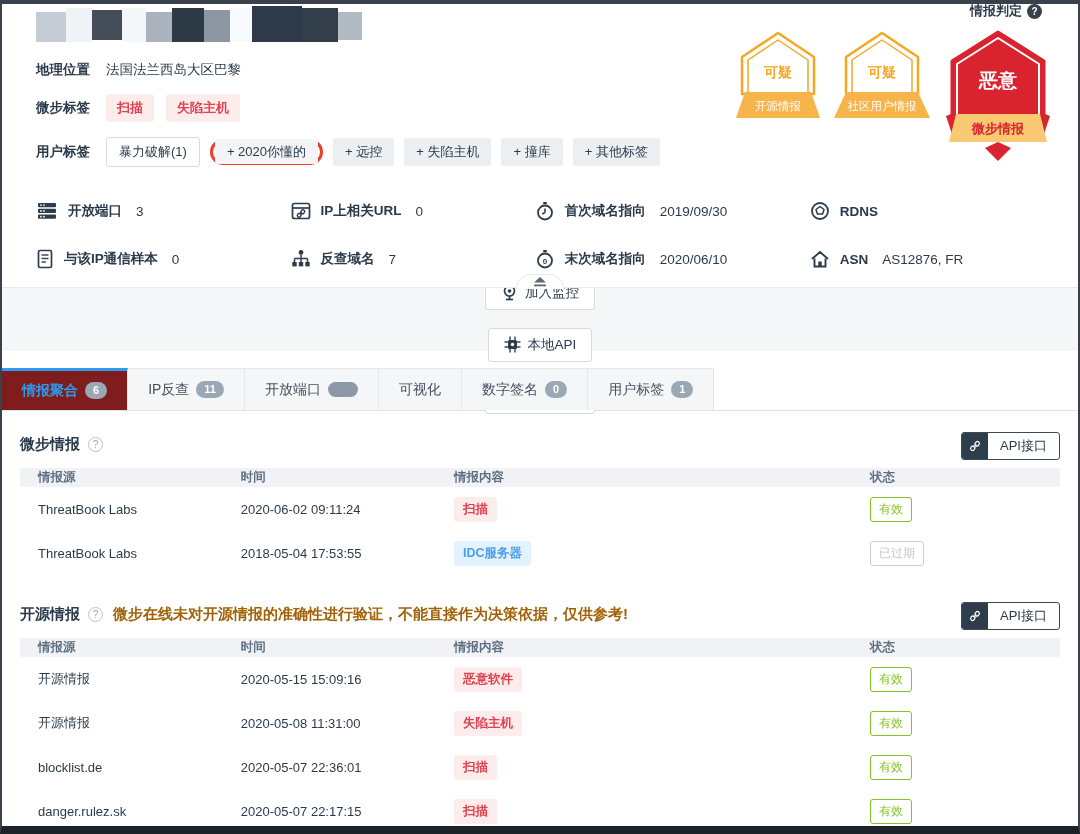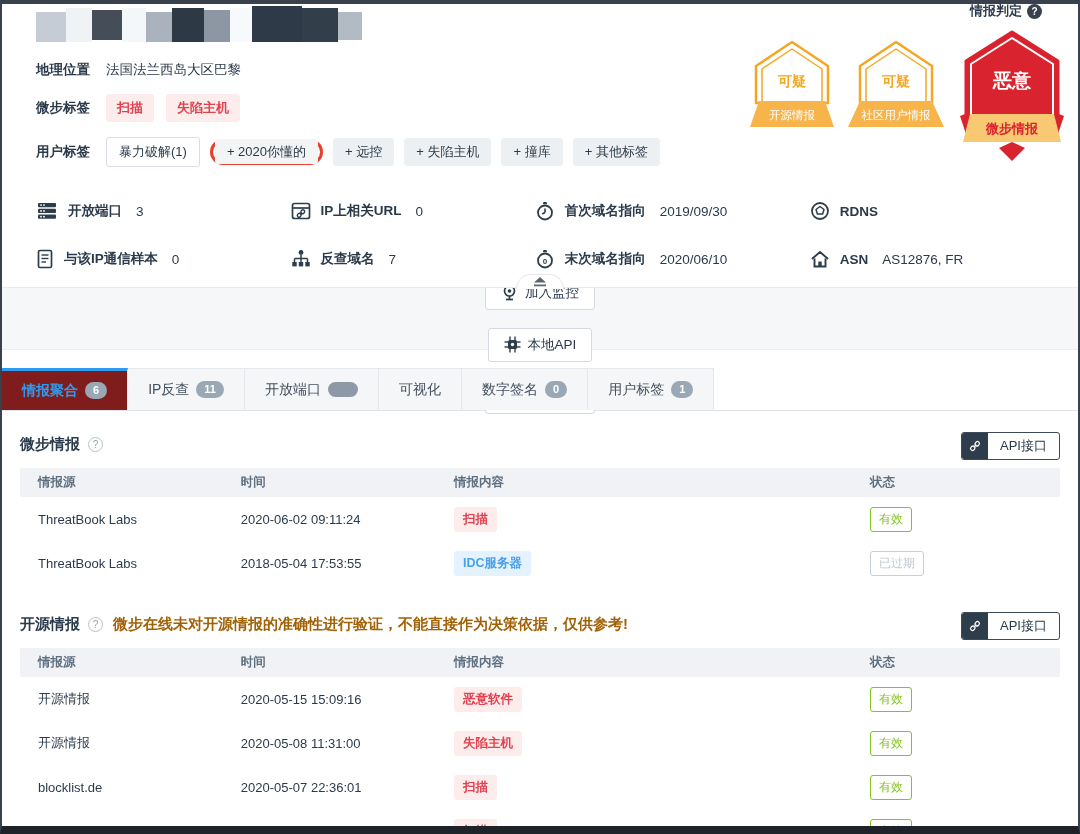--- a/index.html
+++ b/index.html
@@ -21,21 +21,21 @@
   .wb-tag { background:#fdecec; color:#e0414e; font-weight:bold; padding:5px 11px; border-radius:3px;
     margin-right:12px; font-size:13px; }
   .ut-existing { background:#fff; border:1px solid #d9dde3; border-radius:3px; padding:5px 12px;
     font-size:13px; margin-right:10px; cursor:pointer; }
   .ut-add { background:#edf0f3; border-radius:3px; padding:5px 12px; font-size:13px; margin-right:10px;
     cursor:pointer; white-space:nowrap; }
   .hl-wrap { border:3px solid #e8402f; border-radius:15px; padding:1px 2px; margin-right:10px; }
   .hl-wrap .ut-add { margin-right:0; background:#f2f4f6; }
 
   
-  .badges { position:absolute; top:26px; right:12px; display:flex; align-items:center; gap:14px; }
+  .badges { position:absolute; top:26px; right:26px; display:flex; align-items:flex-start; gap:14px; }
   .badge-s { margin-bottom:16px; }
 
   
   .stats { display:grid; grid-template-columns:25% 24% 27% 24%; row-gap:28px; margin-top:34px; }
   .stat { display:flex; align-items:center; gap:10px; font-size:13.5px; }
   .stat .lbl { font-weight:bold; }
   .stat .val { margin-left:4px; }
 
   
   .fold-wrap { position:relative; height:0; }
@@ -62,21 +62,21 @@
   .sec-head { display:flex; align-items:center; margin:24px 0 14px 0; position:relative; }
   .sec-title { font-size:15px; font-weight:bold; margin-right:8px; }
   .q-light { width:15px; height:15px; border-radius:50%; border:1px solid #b9c2cc; color:#9aa6b2;
     font-size:10px; display:inline-flex; align-items:center; justify-content:center; cursor:pointer; }
   .warn { color:#a16207; font-weight:bold; font-size:15px; margin-left:10px; }
   .api-btn { position:absolute; right:0; top:-3px; display:flex; align-items:stretch; border:1px solid #3c4a57;
     border-radius:3px; overflow:hidden; cursor:pointer; background:#fff; }
   .api-btn .ic { background:#2e3d4c; width:26px; display:flex; align-items:center; justify-content:center; }
   .api-btn .tx { padding:4px 12px; font-size:13px; color:#2b3a4a; display:flex; align-items:center; }
 
-  .thead { display:grid; grid-template-columns:19.5% 20.5% 40% 20%; background:#f0f2f5; height:29px;
+  .thead { display:grid; grid-template-columns:19.5% 20.5% 40% 20%; background:#f0f2f5; height:19px;
     align-items:center; font-size:12.5px; color:#5f6f80; font-weight:bold; border-radius:2px; }
   .thead > div { padding-left:18px; }
   .trow { display:grid; grid-template-columns:19.5% 20.5% 40% 20%; height:44px; align-items:center;
     font-size:13px; }
   .trow > div { padding-left:18px; }
   .ctag { display:inline-block; font-size:12.5px; font-weight:bold; padding:4px 9px; border-radius:3px; }
   .ctag.red { color:#e0414e; background:#fdecec; }
   .ctag.blue { color:#4ba0e8; background:#e4f2fd; }
   .stag { display:inline-block; font-size:12px; padding:3px 8px; border-radius:3px; border:1px solid; }
   .stag.valid { color:#84c225; border-color:#84c225; background:#fff; }

